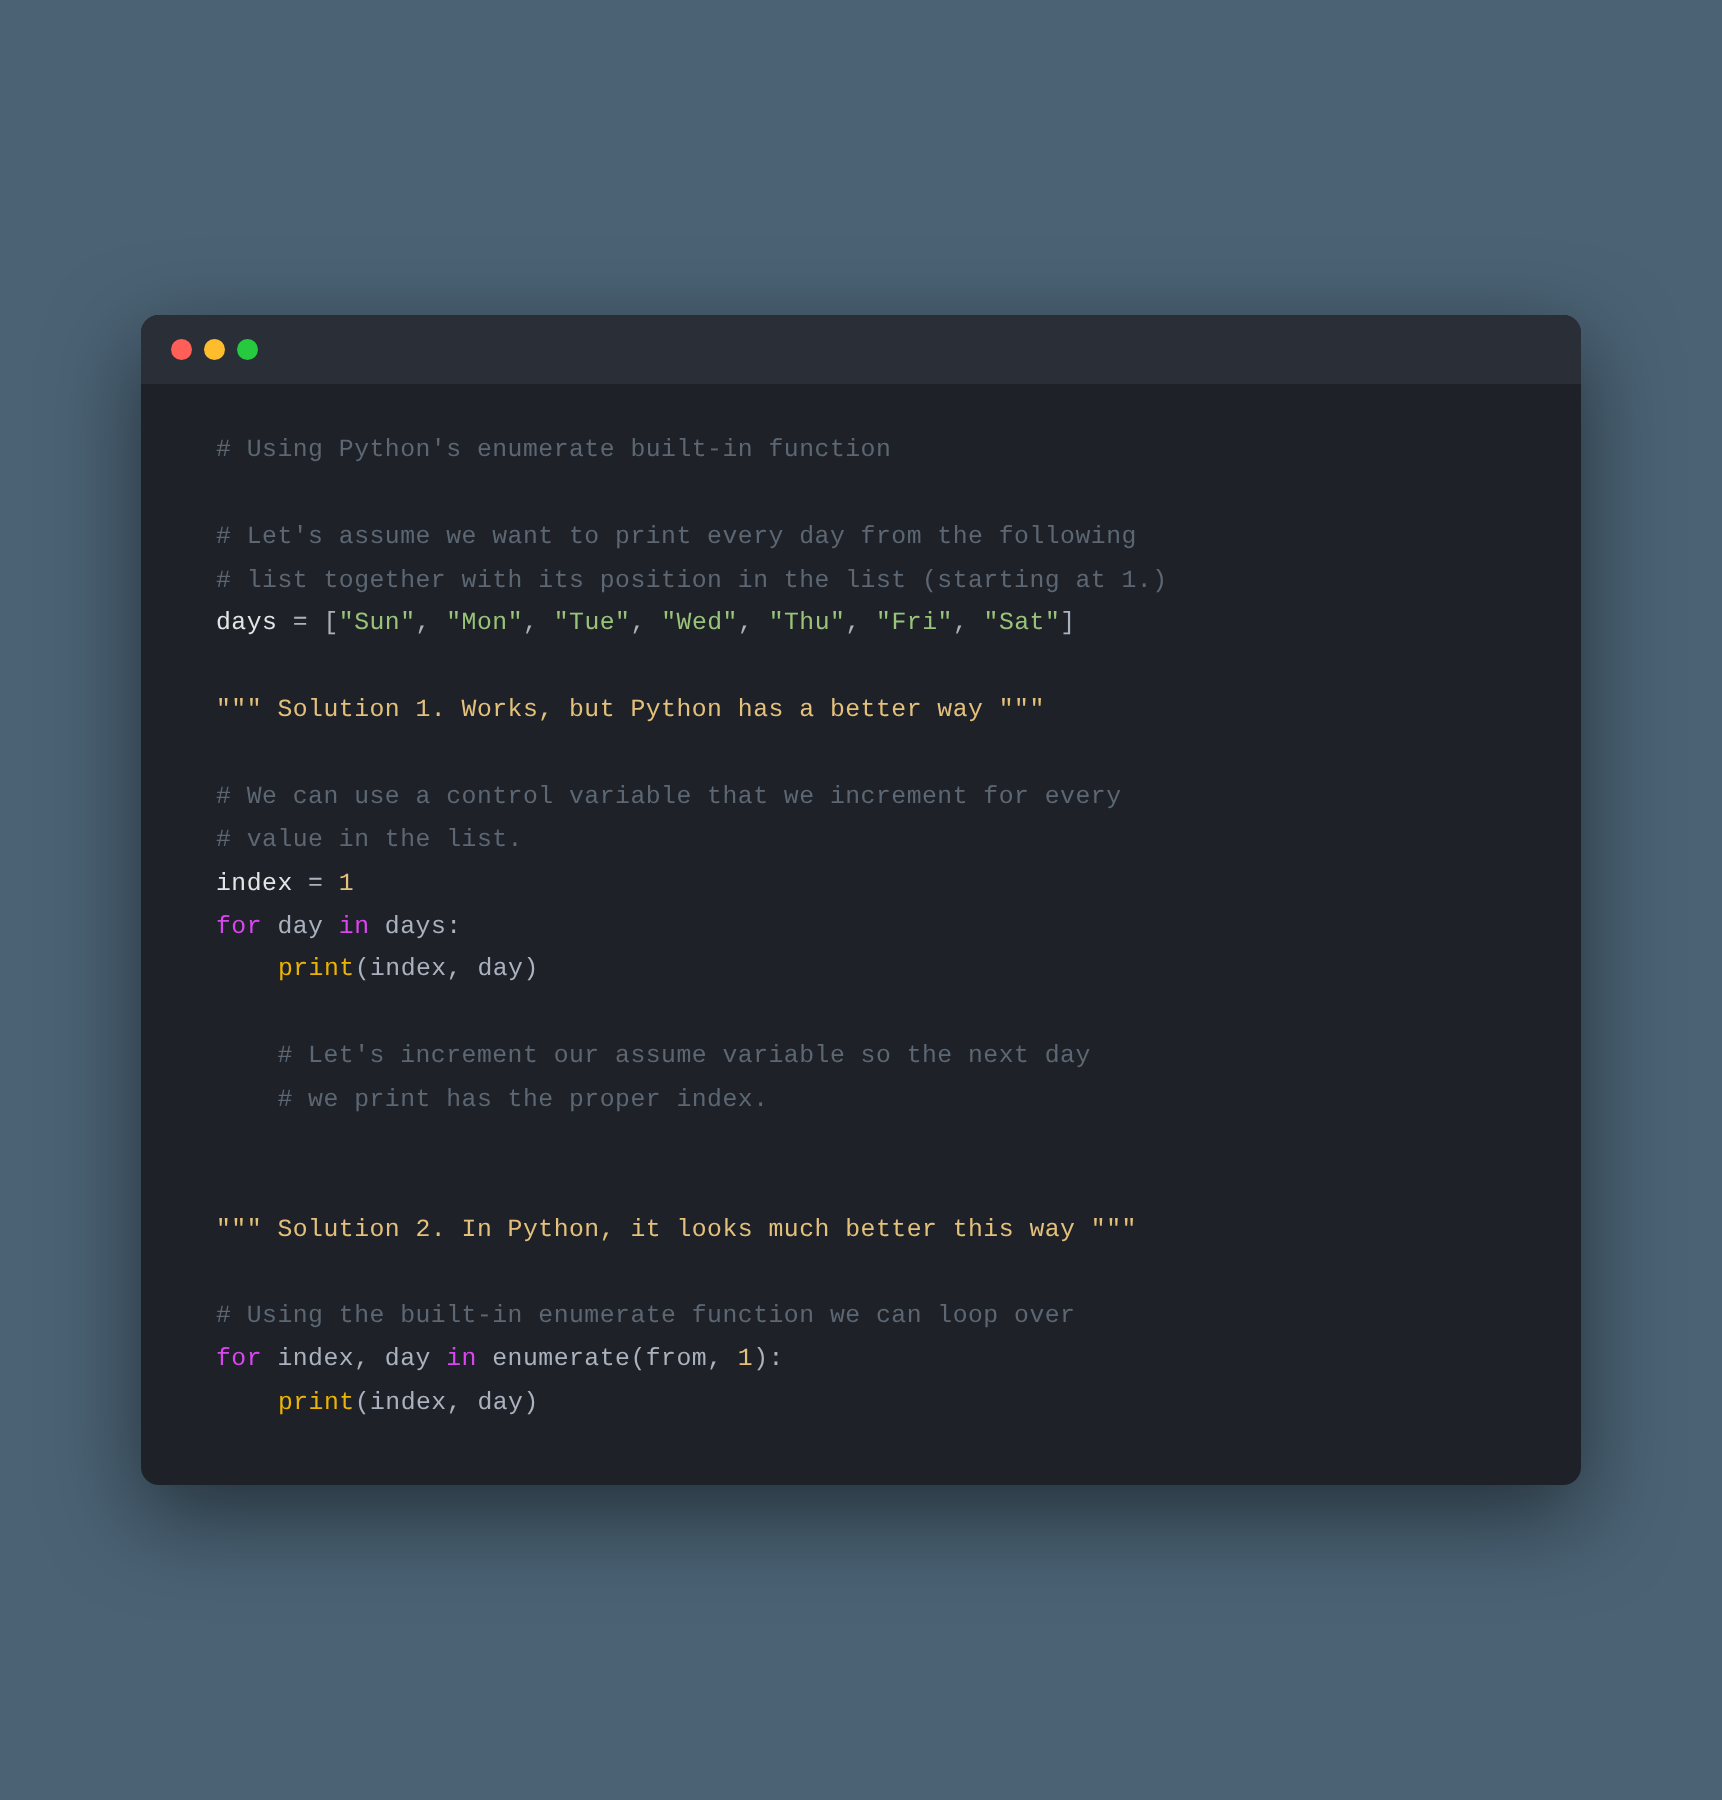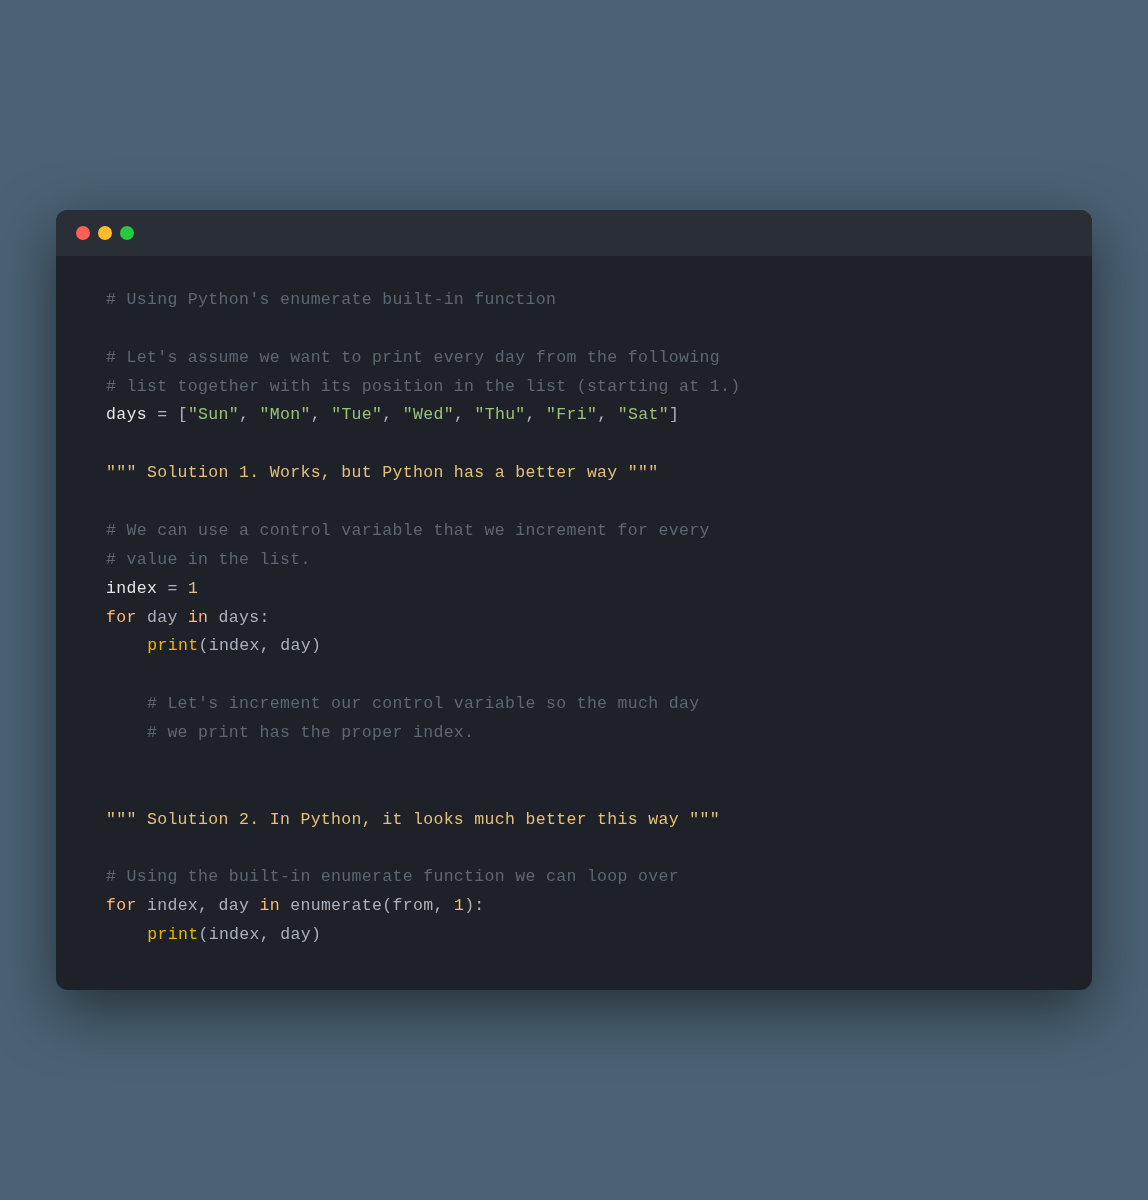--- a/index.html
+++ b/index.html
@@ -12,21 +12,21 @@
       width: 1148px;
       height: 1200px;
       background-color: #4a6274;
       display: flex;
       align-items: center;
       justify-content: center;
       font-family: 'Courier New', Courier, monospace;
     }
 
     .window {
-      width: 1036px;
+      width: 960px;
       background-color: #1e2228;
       border-radius: 12px;
       overflow: hidden;
       box-shadow: 0 20px 60px rgba(0,0,0,0.5);
     }
 
     .titlebar {
       background-color: #2a2e36;
       padding: 16px 20px;
       display: flex;
@@ -52,21 +52,21 @@
       letter-spacing: 0.02em;
     }
 
     .line {
       white-space: pre;
       display: block;
       min-height: 1.75em;
     }
 
     .comment { color: #5c6773; }
-    .keyword { color: #fdba74; }
+    .keyword { color: #d946ef; }
     .string { color: #98c379; }
     .number { color: #e5c07b; }
     .variable { color: #e5e5e5; }
     .function { color: #eab308; font-family: Liberation Mono, monospace; }
     .docstring { color: #e5c07b; }
     .plain { color: #abb2bf; }
 
     .spacer {
       display: block;
       height: 1.75em;
@@ -102,21 +102,21 @@
     <span class="line comment"># value in the list.</span>
 
     <span class="line"><span class="variable">index</span><span class="plain"> = </span><span class="number">1</span></span>
 
     <span class="line"><span class="keyword">for</span><span class="plain"> day </span><span class="keyword">in</span><span class="plain"> days:</span></span>
 
     <span class="line"><span style="display:inline-block;width:2.5em"></span><span class="function">print</span><span class="plain">(index, day)</span></span>
 
     <span class="spacer"></span>
 
-    <span class="line comment">    # Let's increment our control variable so the much day</span>
+    <span class="line comment">    # Let's increment our assume variable so the next day</span>
     <span class="line comment">    # we print has the proper index.</span>
 
 
     <span class="spacer"></span>
     <span class="spacer"></span>
 
     <span class="line docstring">""" Solution 2. In Python, it looks much better this way """</span>
 
     <span class="spacer"></span>
 

